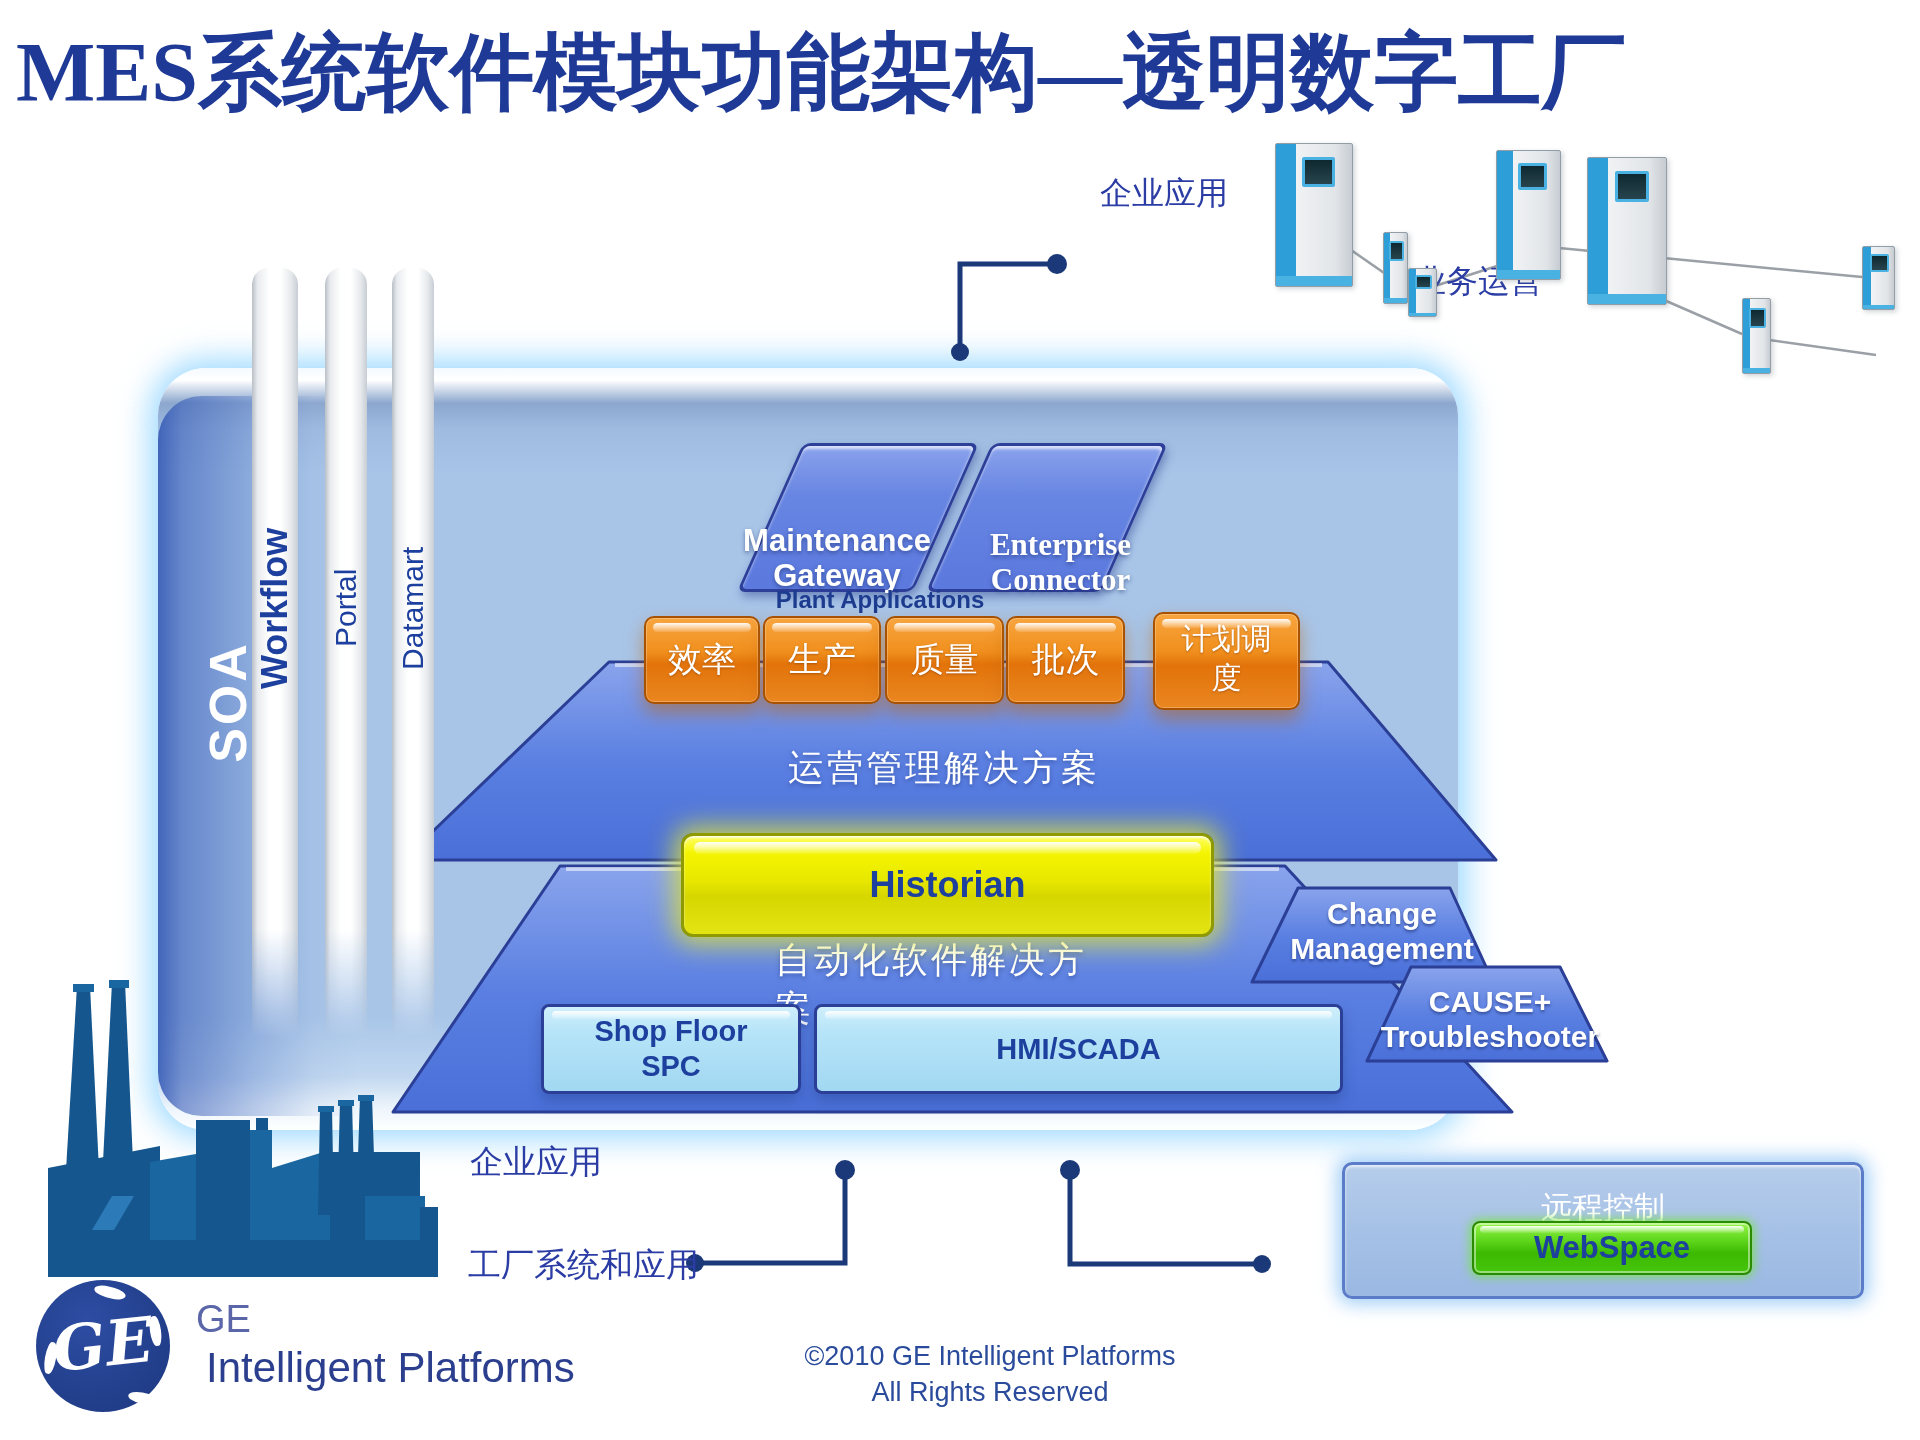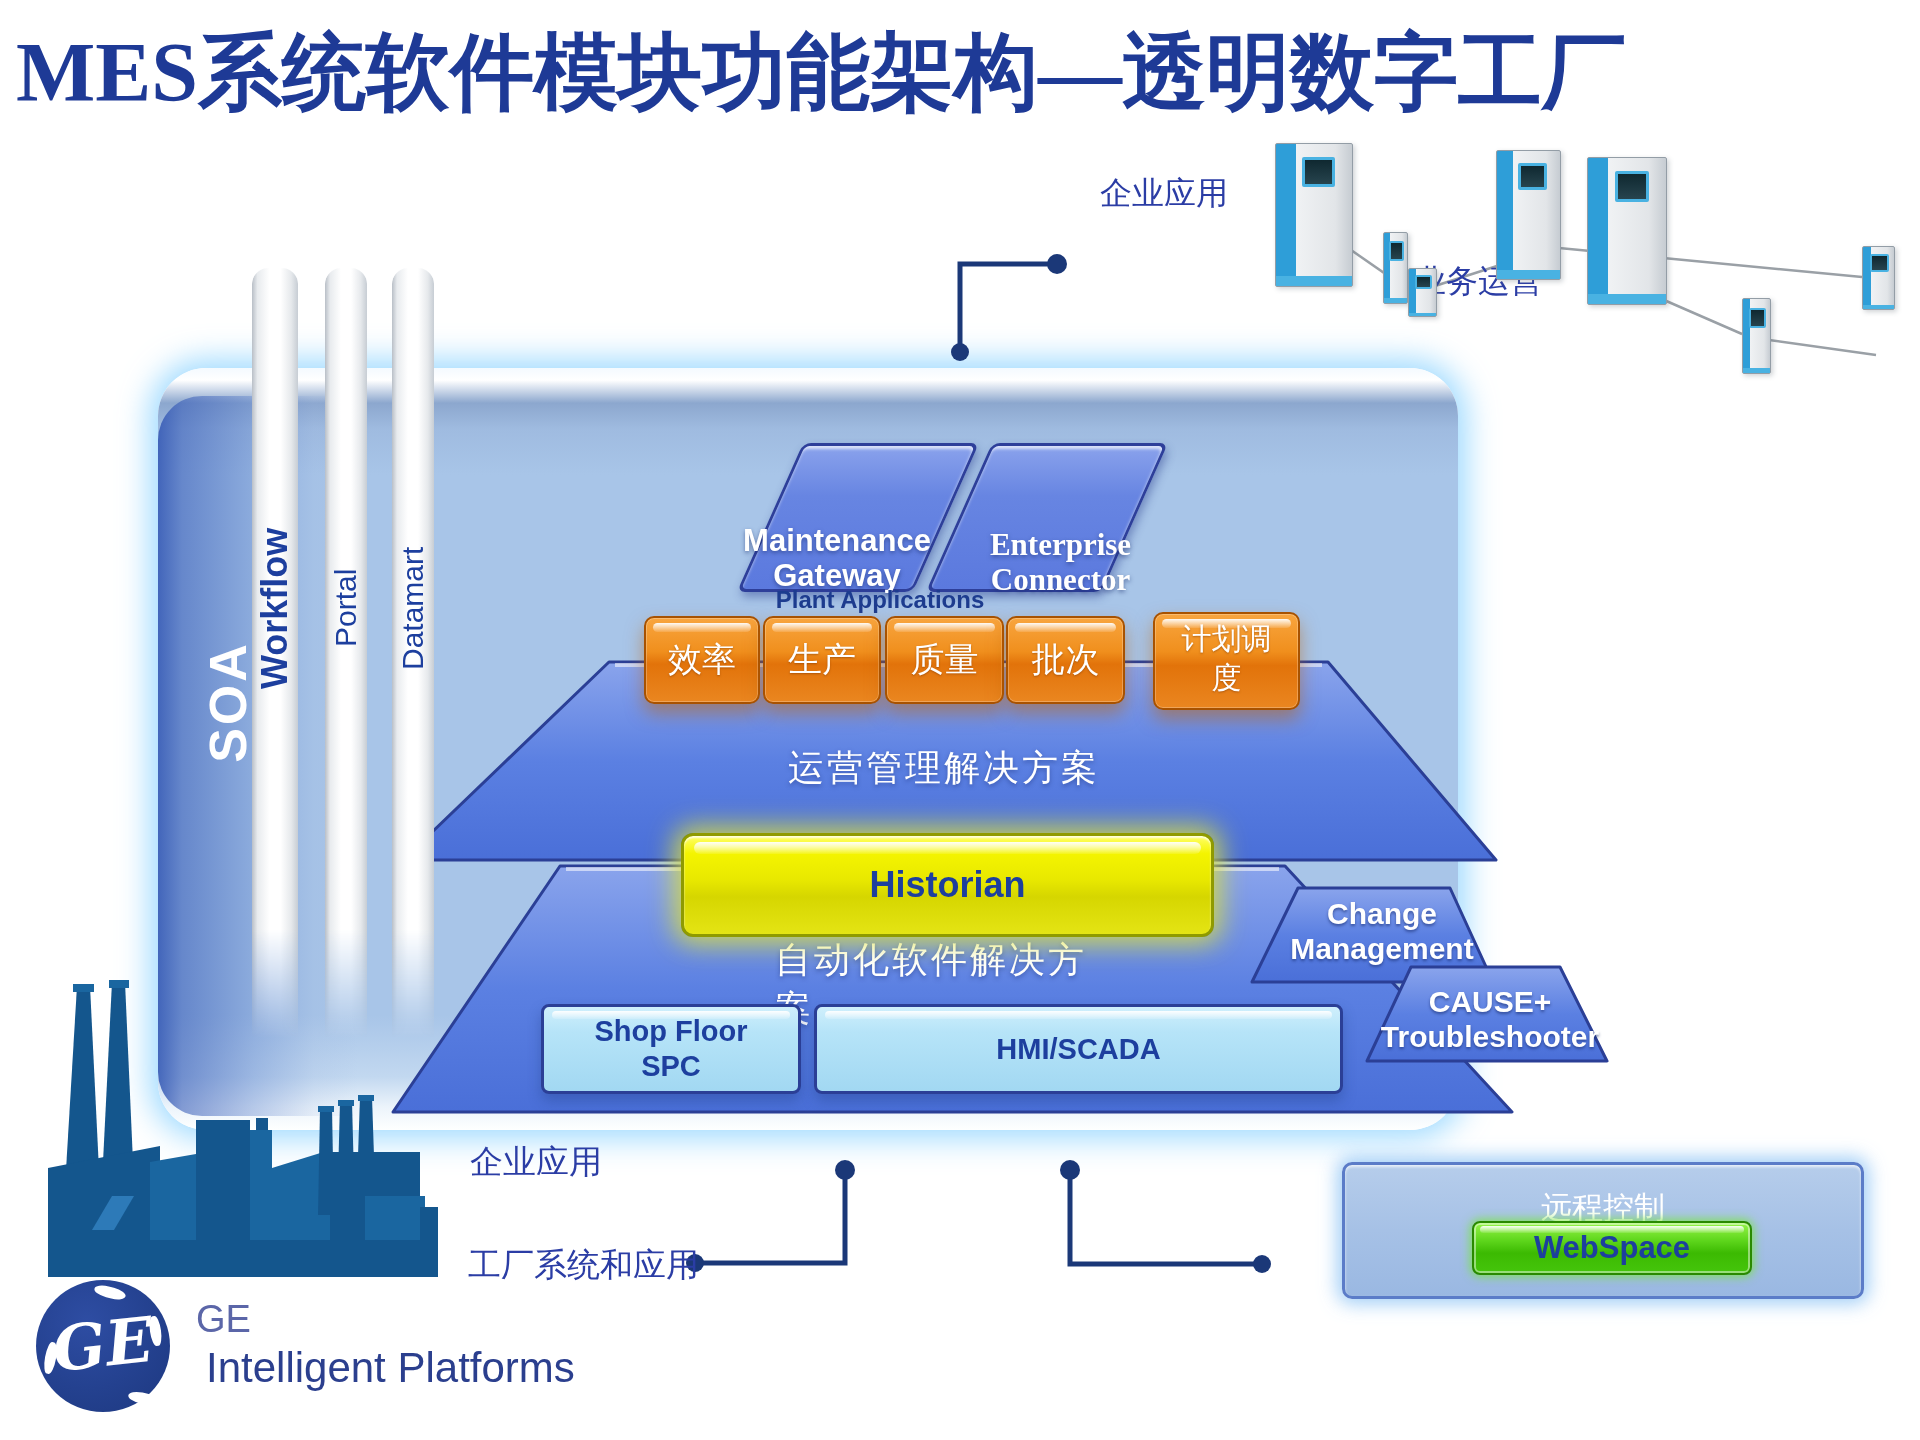--- a/index.html
+++ b/index.html
@@ -294,14 +294,18 @@
 
   <div class="abs ge-circle">
     <span class="sw sw1"></span>
     <span class="sw sw2"></span>
     <span class="sw sw3"></span>
     <span class="sw sw4"></span>
     <span class="ge-mono">GE</span>
   </div>
   <div class="abs brand-ge">GE</div>
   <div class="abs brand-name">Intelligent Platforms</div>
+  <div class="abs copyright">
+    <div>©2010 GE Intelligent Platforms</div>
+    <div>All Rights Reserved</div>
+  </div>
 
 </div>
 
 </body></html>

